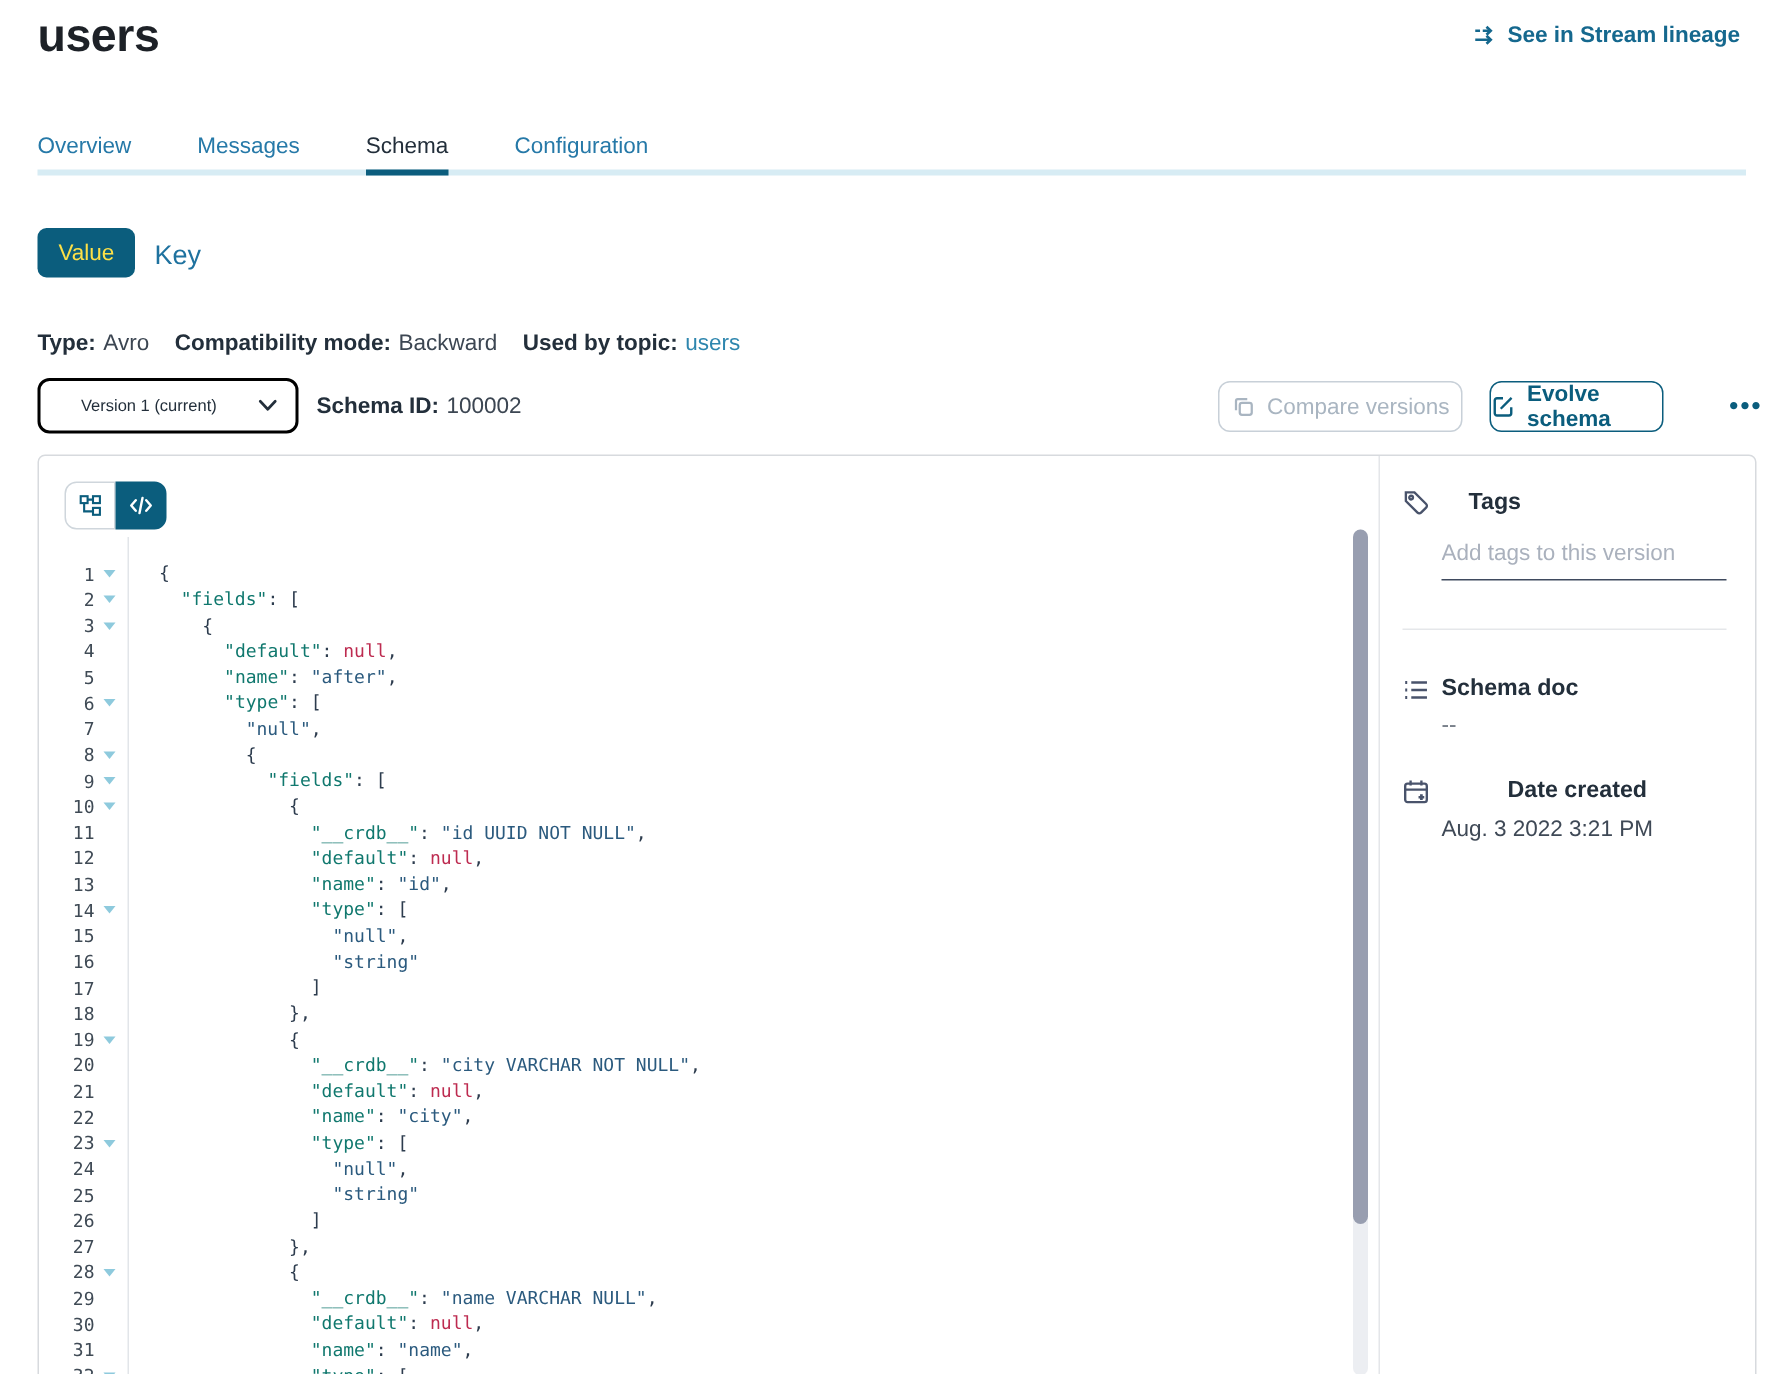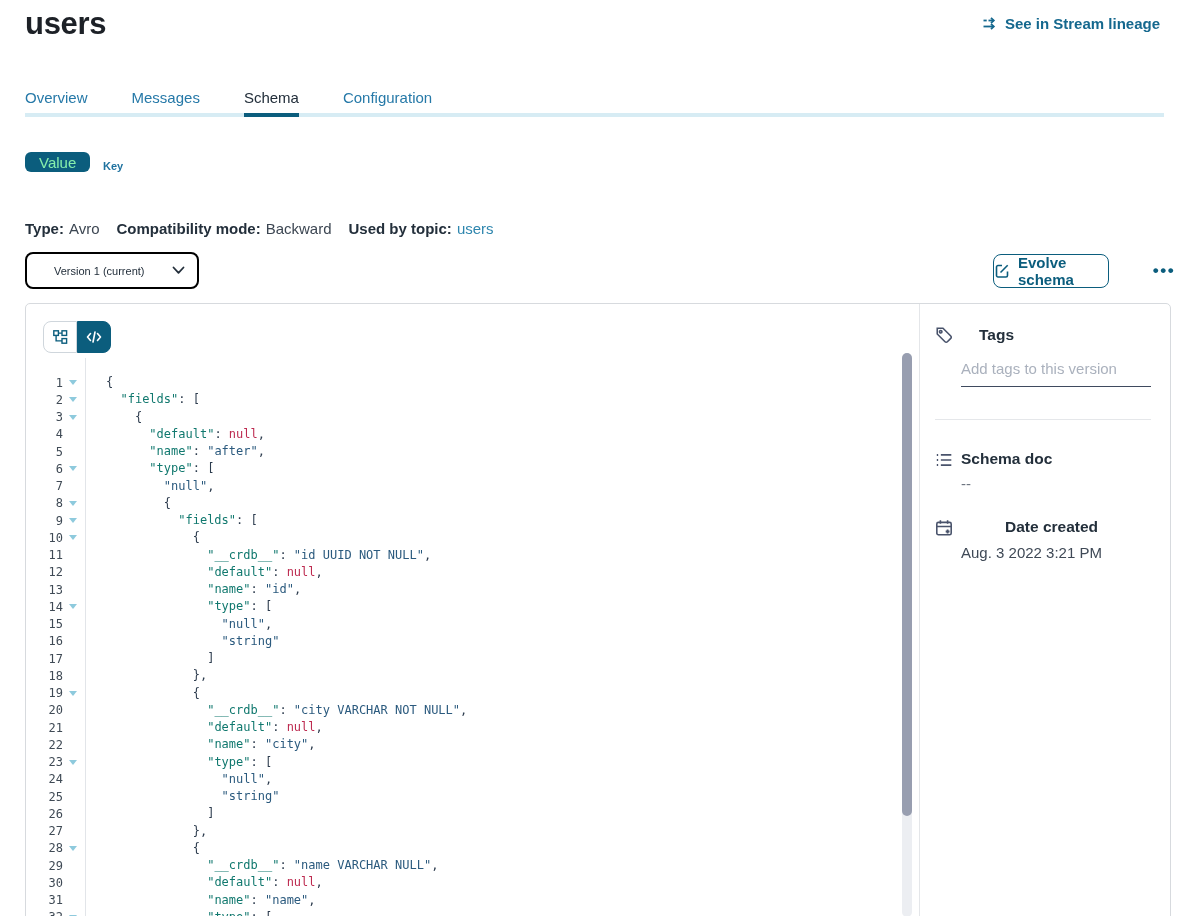--- a/index.html
+++ b/index.html
@@ -13,23 +13,23 @@
                 color:#15688e;font-size:15px;font-weight:600;cursor:pointer;}
 
   
   .tabs{left:25px;top:89px;display:flex;gap:44px;}
   .tab{position:relative;font-size:15px;line-height:17px;padding-bottom:7px;color:#2679a8;cursor:pointer;}
   .tab.active{color:#222e3a;}
   .tab.active::after{content:"";position:absolute;left:0;right:0;top:24px;height:4px;background:#0b5d7d;z-index:2;}
   .tab-track{left:25px;top:113px;width:1139px;height:4px;background:#d7ecf4;}
 
   
-  .value-btn{left:25px;top:152px;height:20px;padding:0 14px;background:#0b5d7d;color:#86efac;
+  .value-btn{left:25px;top:152px;height:33px;padding:0 14px;background:#0b5d7d;color:#fde047;
              border-radius:6px;font-size:15px;display:flex;align-items:center;cursor:pointer;}
-  .key-link{left:103px;top:160px;font-size:11px;color:#1f729f;cursor:pointer;font-weight:bold;}
+  .key-link{left:103px;top:160px;font-size:18px;color:#1f729f;cursor:pointer;}
 
   
   .meta-row{left:25px;top:220px;display:flex;gap:17px;font-size:15px;color:#3c4652;}
   .meta-pair{display:flex;gap:5px;align-items:baseline;}
   .meta-label{font-weight:700;color:#232f3b;}
   .meta-link{color:#2e86ae;cursor:pointer;}
 
   
   .version-select{left:25px;top:252px;width:174px;height:37px;border:2px solid #000000;border-radius:8px;
                   background:#fff;display:flex;align-items:center;justify-content:space-between;
@@ -131,21 +131,34 @@
 
   <div class="abs version-select">
     <span>Version 1 (current)</span>
     <span>
       <svg width="13" height="9" viewBox="0 0 13 9" fill="none" stroke="#232f3b" stroke-width="1.8" stroke-linecap="round" stroke-linejoin="round">
         <path d="M1.5 1.5 6.5 6.8 11.5 1.5"></path>
       </svg>
     </span>
   </div>
 
-
+  <div class="abs schema-id">
+    <span class="meta-label">Schema ID:</span>
+    <span>100002</span>
+  </div>
+
+  <div class="abs btn compare-btn">
+    <span>
+      <svg width="16" height="16" viewBox="0 0 16 16" fill="none" stroke="#a9b5c1" stroke-width="1.5">
+        <path d="M3 10.5V4.2C3 3.5 3.5 3 4.2 3h6.3"></path>
+        <rect x="5.5" y="5.5" width="8" height="8" rx="1.5"></rect>
+      </svg>
+    </span>
+    <span>Compare versions</span>
+  </div>
 
   <div class="abs btn evolve-btn">
     <span>
       <svg width="16" height="16" viewBox="0 0 16 16" fill="none" stroke="#0b5d7d" stroke-width="1.6">
         <path d="M13.5 8.5v4c0 .8-.7 1.5-1.5 1.5H4c-.8 0-1.5-.7-1.5-1.5V4c0-.8.7-1.5 1.5-1.5h4"></path>
         <path d="M6.5 9.5 13.7 2.3"></path>
       </svg>
     </span>
     <span>Evolve schema</span>
   </div>

